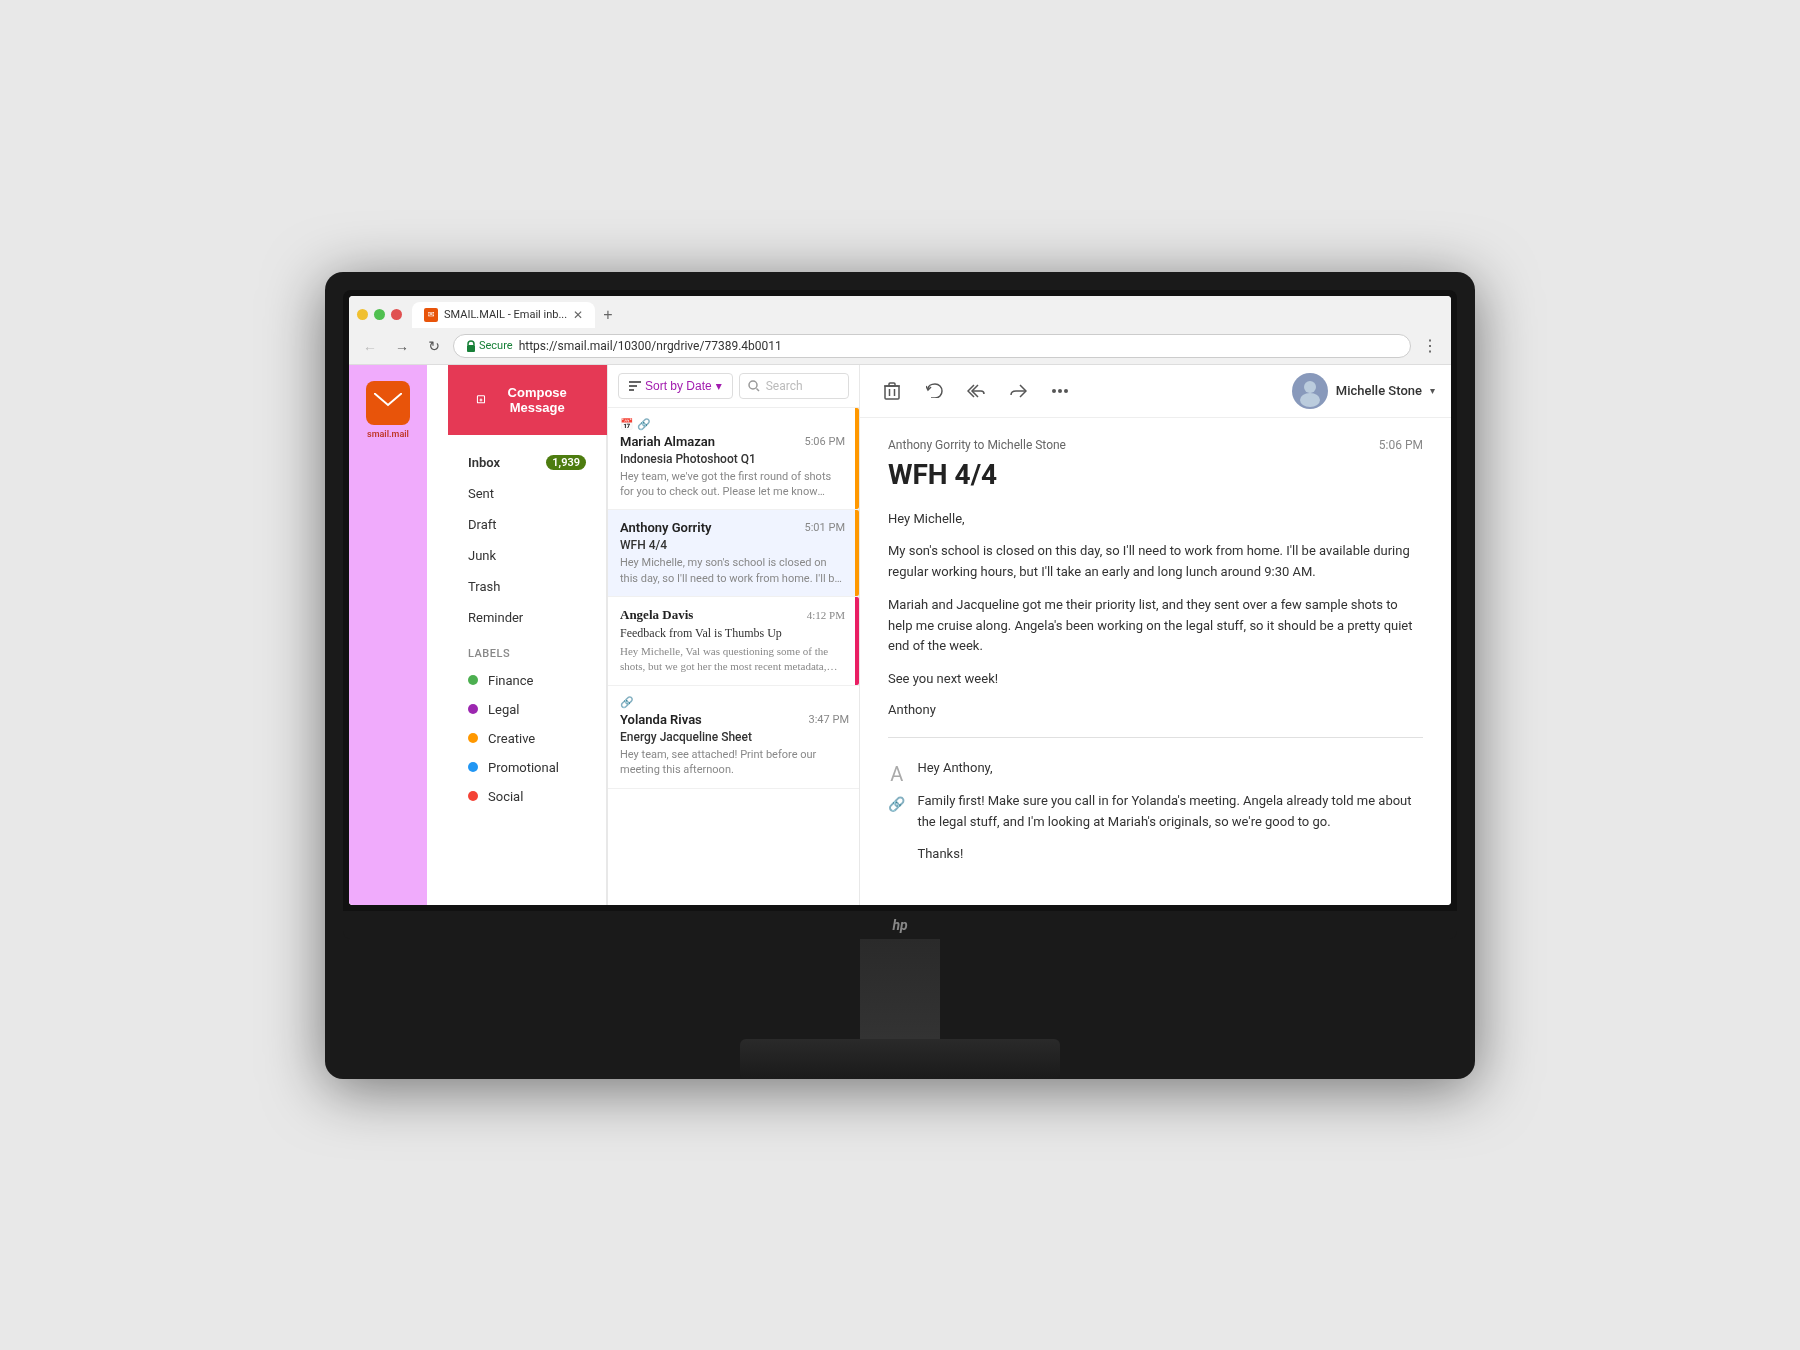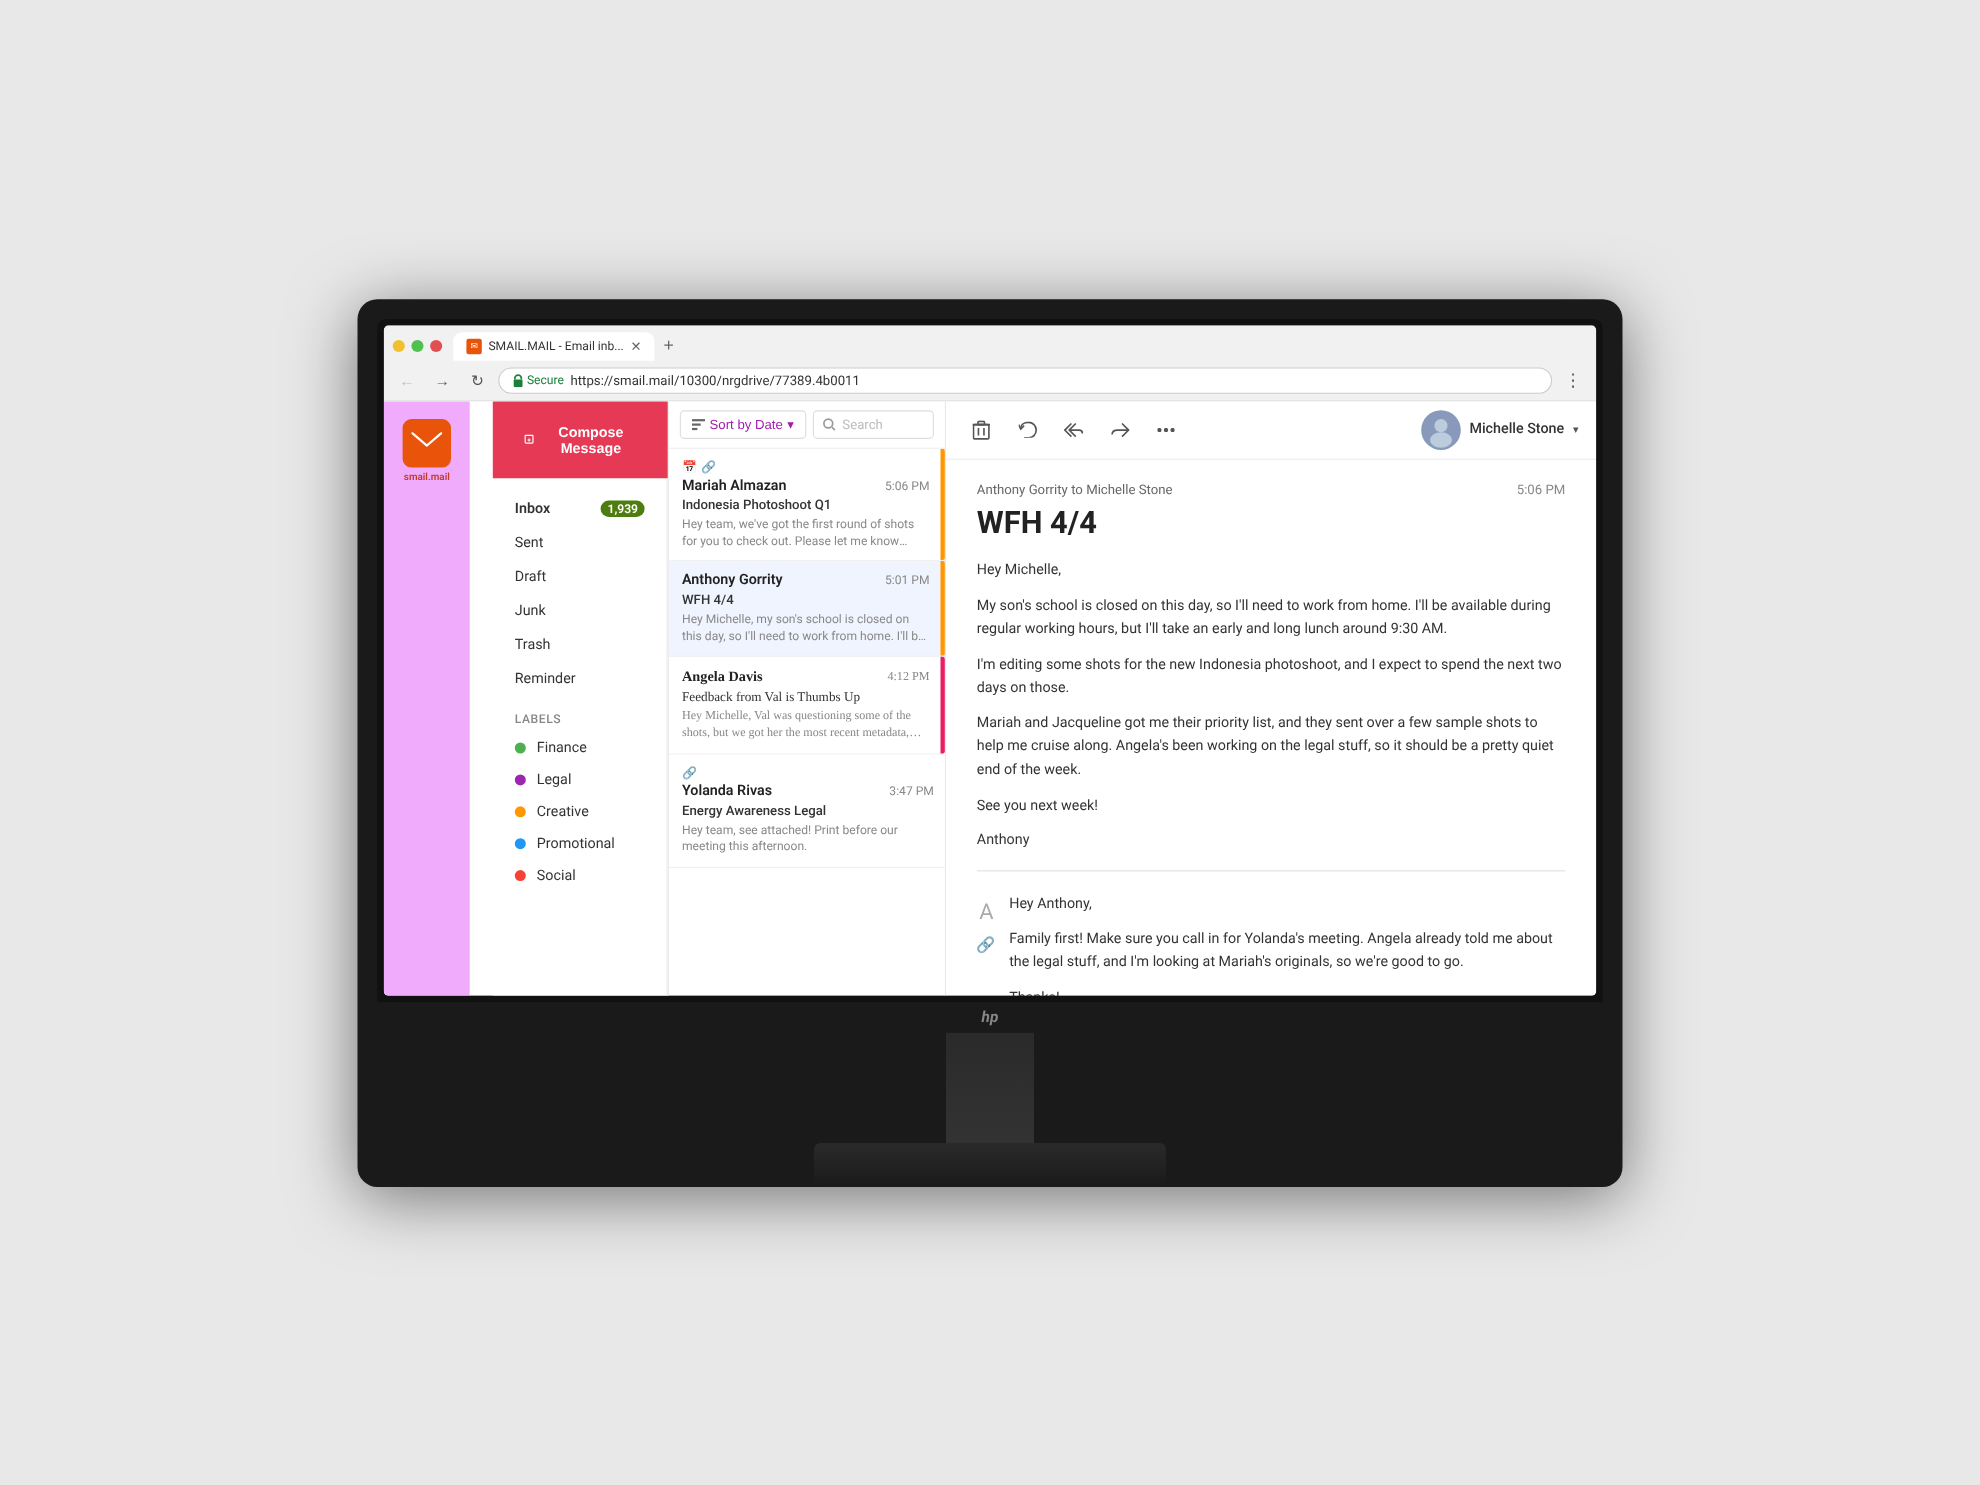--- a/index.html
+++ b/index.html
@@ -691,21 +691,21 @@
 
             <div class="email-item" style="display:flex; gap:0; padding:0;">
               <div style="flex:1; padding:10px 10px 10px 12px;">
                 <div class="email-icons-row">
                   <span class="icon-small">🔗</span>
                 </div>
                 <div class="email-item-header">
                   <span class="email-sender">Yolanda Rivas</span>
                   <span class="email-time">3:47 PM</span>
                 </div>
-                <div class="email-subject">Energy Awareness Legal</div>
+                <div class="email-subject">Energy Jacqueline Sheet</div>
                 <div class="email-preview">Hey team, see attached! Print before our meeting this afternoon.</div>
               </div>
             </div>
 
           </div>
         </div>
 
         <div class="email-content-panel">
           <div class="email-content-toolbar">
             <button class="toolbar-btn">
@@ -761,21 +761,20 @@
 
             <div class="email-thread-meta">
               <span class="thread-from">Anthony Gorrity to Michelle Stone</span>
               <span class="thread-time">5:06 PM</span>
             </div>
 
             <div class="email-title">WFH 4/4</div>
 
             <p class="email-body-text">Hey Michelle,</p>
             <p class="email-body-text">My son's school is closed on this day, so I'll need to work from home. I'll be available during regular working hours, but I'll take an early and long lunch around 9:30 AM.</p>
-            <p class="email-body-text">I'm editing some shots for the new Indonesia photoshoot, and I expect to spend the next two days on those.</p>
             <p class="email-body-text">Mariah and Jacqueline got me their priority list, and they sent over a few sample shots to help me cruise along. Angela's been working on the legal stuff, so it should be a pretty quiet end of the week.</p>
             <p class="email-body-text">See you next week!</p>
             <p class="email-signature">Anthony</p>
 
             <hr class="thread-divider">
 
             <div style="display:flex; gap:12px;">
               <div style="display:flex; flex-direction:column; gap:10px; align-items:center; padding-top:4px;">
                 <span style="font-size:20px; color:#aaa;">A</span>
                 <span style="font-size:14px; color:#aaa;">🔗</span>

